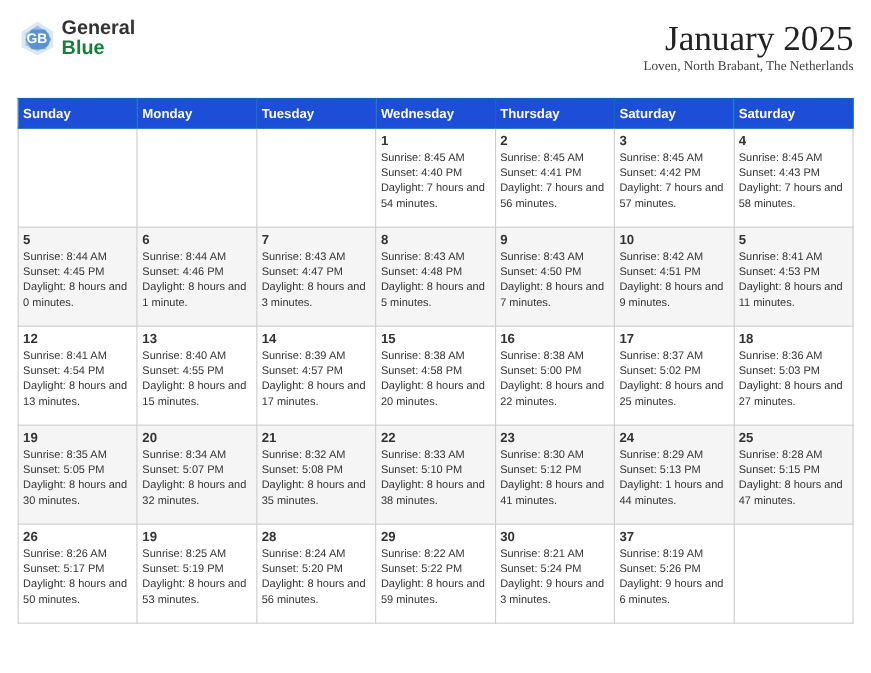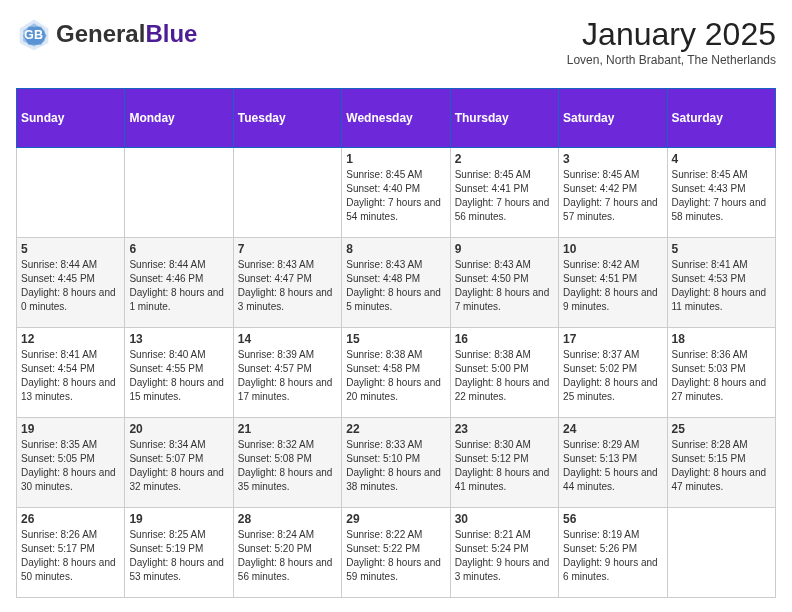--- a/index.html
+++ b/index.html
@@ -16,55 +16,56 @@
       justify-content: space-between;
       margin-bottom: 21px;
     }
     .logo {
       display: flex;
       align-items: center;
       gap: 4px;
     }
     .logo-text {
       display: flex;
-      flex-direction: row;
-      font-size: 24px;
+      flex-direction: column;
+      font-size: 18px;
       font-weight: bold;
       line-height: 1;
     }
     .logo-general { color: #333; }
-    .logo-blue { color: #4c1d95; }
+    .logo-blue { color: #15803d; }
     .logo-icon {
       width: 36px;
       height: 36px;
     }
     .title-block {
       text-align: right;
+      font-family: Liberation Serif, serif;
     }
     .title-block h1 {
       font-size: 32px;
       font-weight: 300;
       color: #222;
     }
     .title-block h2 {
       font-size: 12px;
       font-weight: 400;
       color: #444;
     }
     table {
       width: 100%;
       border-collapse: collapse;
       table-layout: fixed;
     }
     thead th {
-      background: #6d28d9;
+      background: #1d4ed8;
       color: #fff;
       font-size: 12px;
       font-weight: bold;
-      padding: 22px 4px;
+      padding: 6px 4px;
       text-align: left;
       border: 1px solid #1565c0;
     }
     tbody td {
       border: 1px solid #ccc;
       vertical-align: top;
       padding: 4px;
       font-size: 10.5px;
       color: #333;
       height: 90px;
@@ -317,21 +318,21 @@
           <div>Sunrise: 8:30 AM</div>
           <div>Sunset: 5:12 PM</div>
           <div>Daylight: 8 hours and 41 minutes.</div>
         </div>
         </td>
         <td>
           <span class="day-num">24</span>
         <div class="cell-text">
           <div>Sunrise: 8:29 AM</div>
           <div>Sunset: 5:13 PM</div>
-          <div>Daylight: 5 hours and 44 minutes.</div>
+          <div>Daylight: 1 hours and 44 minutes.</div>
         </div>
         </td>
         <td>
           <span class="day-num">25</span>
         <div class="cell-text">
           <div>Sunrise: 8:28 AM</div>
           <div>Sunset: 5:15 PM</div>
           <div>Daylight: 8 hours and 47 minutes.</div>
         </div>
         </td>
@@ -371,21 +372,21 @@
         </td>
         <td>
           <span class="day-num">30</span>
         <div class="cell-text">
           <div>Sunrise: 8:21 AM</div>
           <div>Sunset: 5:24 PM</div>
           <div>Daylight: 9 hours and 3 minutes.</div>
         </div>
         </td>
         <td>
-          <span class="day-num">56</span>
+          <span class="day-num">37</span>
         <div class="cell-text">
           <div>Sunrise: 8:19 AM</div>
           <div>Sunset: 5:26 PM</div>
           <div>Daylight: 9 hours and 6 minutes.</div>
         </div>
         </td>
         <td class="empty-cell"></td>
       </tr>
     </tbody>
 </table>

